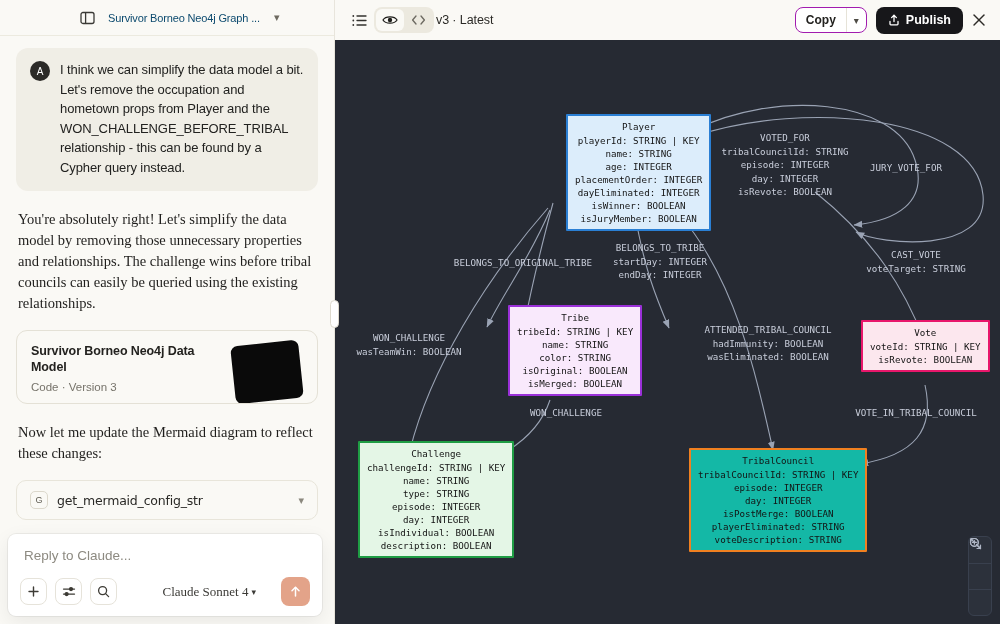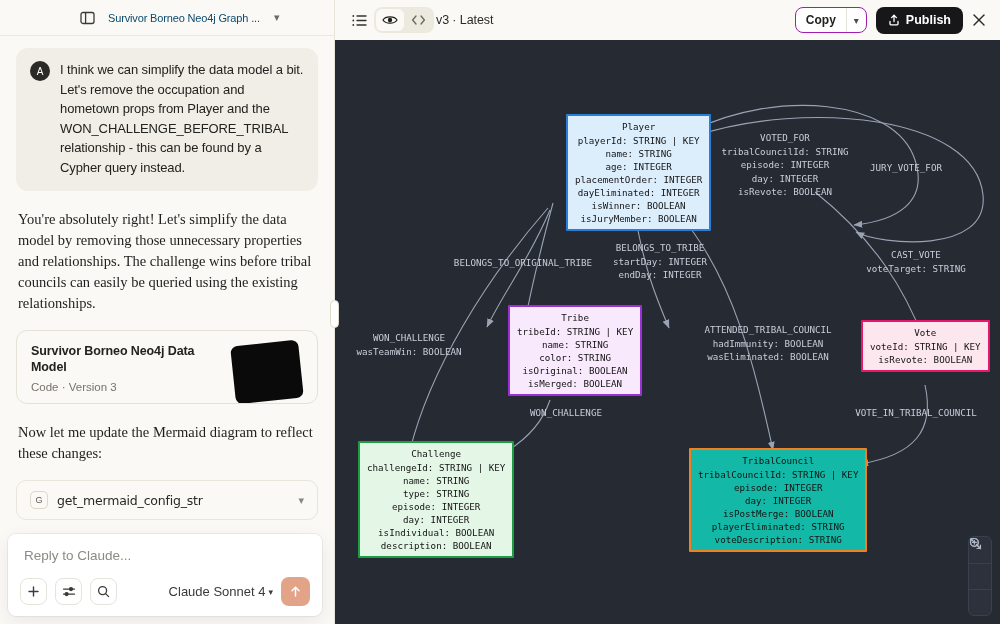--- a/index.html
+++ b/index.html
@@ -96,22 +96,22 @@
     font-family: "Liberation Sans", sans-serif;
   }
   .composer-bar { display: flex; align-items: center; gap: 8px; }
   .cbtn {
     width: 27px; height: 27px; border: 1px solid #e6e3da; border-radius: 8px;
     background: #fff; display: flex; align-items: center; justify-content: center;
     color: #4a4840; cursor: pointer;
   }
   .model-pick {
     margin-left: auto; display: flex; align-items: center; gap: 3px;
-    font-family: Liberation Sans, sans-serif; font-size: 13px; color: #3b3a36;
-    cursor: pointer; margin-right: 0;
+    font-family: Liberation Serif, serif; font-size: 13px; color: #3b3a36;
+    cursor: pointer; margin-right: 17px;
   }
   .send-btn {
     width: 29px; height: 29px; border-radius: 8px; background: #e3a389;
     display: flex; align-items: center; justify-content: center; cursor: pointer;
   }
 
   
   .drag-handle {
     position: absolute; left: 330px; top: 300px; width: 9px; height: 28px;
     background: #ffffff; border: 1px solid #ddd9cd; border-radius: 5px;

